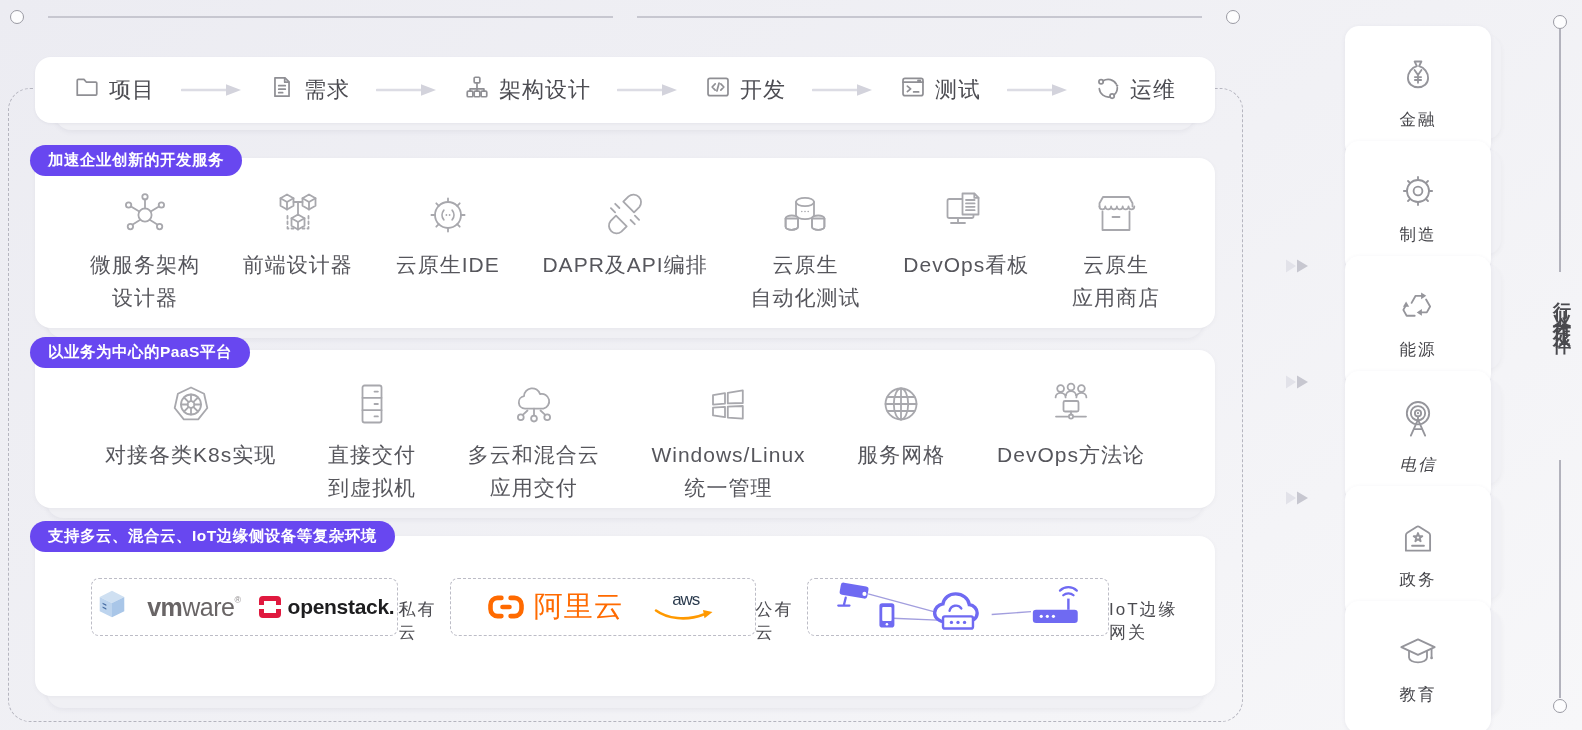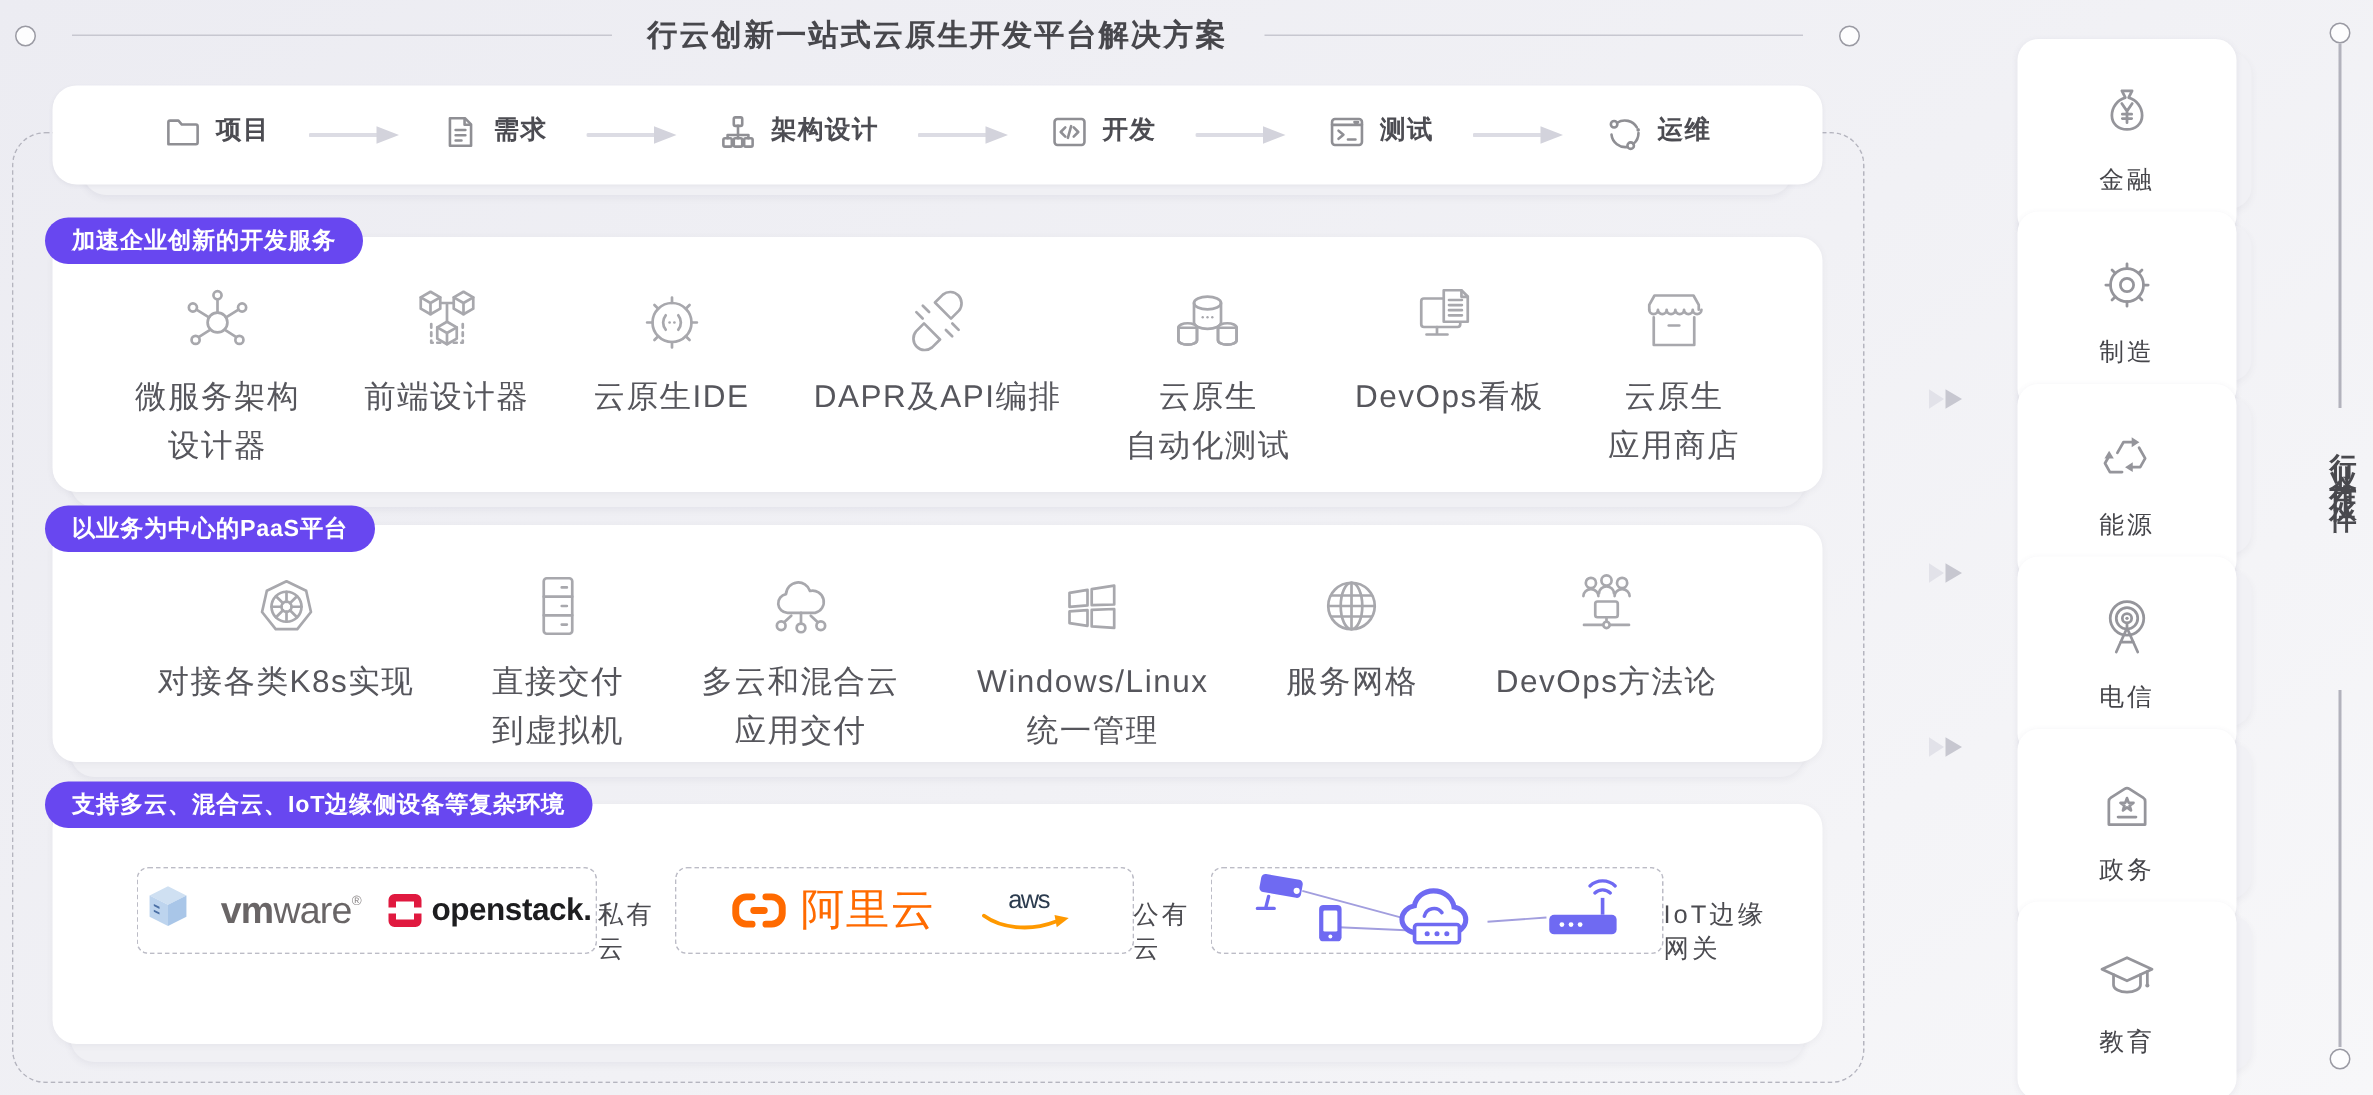--- a/index.html
+++ b/index.html
@@ -13,21 +13,21 @@
   .title-line{flex:1;height:1.5px;background:#c7c7d0;}
   .page-title{font-size:20px;font-weight:bold;color:#47474c;letter-spacing:1.5px;white-space:nowrap;}
 
   .dashed-frame{position:absolute;left:8px;top:88px;width:1233px;height:632px;
     border:1.6px dashed #b5b5bf;border-radius:22px;}
 
   .back-layer{position:absolute;background:#f0f0f4;border-radius:16px;box-shadow:0 2px 5px rgba(80,80,110,.07);}
 
   .flow-bar{position:absolute;left:35px;top:57px;width:1180px;height:66px;background:#fff;border-radius:16px;
     box-shadow:0 1px 3px rgba(80,80,110,.07);display:flex;align-items:center;justify-content:center;}
-  .flow-item{display:flex;gap:9px;font-size:17px;color:#4c4c52;letter-spacing:1px;font-weight:bold;}
+  .flow-item{display:flex;align-items:center;gap:9px;font-size:22px;color:#4c4c52;letter-spacing:1px;}
   .flow-arrow{margin:0 26px;flex:none;}
 
   .sec{position:absolute;left:35px;width:1180px;background:#fff;border-radius:16px;
        box-shadow:0 1px 4px rgba(80,80,110,.06);box-sizing:border-box;}
   .badge{position:absolute;left:30px;height:31px;padding:0 18px;background:#6847f0;border-radius:16px;
     color:#fff;font-size:15.5px;font-weight:bold;display:flex;align-items:center;letter-spacing:.5px;z-index:6;}
 
   .sec-items{display:flex;justify-content:space-between;align-items:flex-start;padding:30px 55px 0;}
   .item{display:flex;flex-direction:column;align-items:center;gap:11px;}
   .icwrap{height:50px;display:flex;align-items:flex-end;}
@@ -69,21 +69,20 @@
   .sic{fill:none;stroke:#95959b;stroke-width:2;stroke-linecap:round;stroke-linejoin:round;}
 </style>
 </head>
 <body>
 
 <div class="app">
 
   <div class="title-row">
     <div class="node-circle"></div>
     <div class="title-line"></div>
-    <div class="page-title">行云创新一站式云原生开发平台解决方案</div>
     <div class="title-line"></div>
     <div class="node-circle"></div>
   </div>
 
   <div class="dashed-frame"></div>
 
   <div class="back-layer" style="left:55px;top:66px;width:1140px;height:64px;"></div>
   <div class="flow-bar">
 
     <div class="flow-item">
@@ -468,21 +467,21 @@
           <polygon points="27.4,9.3 33,12.9 27.4,16.5" fill="#95959b" stroke="none"></polygon>
           <path d="M32.8 16.9l4.4 7.7-3.6 6.4h-6.2"></path>
           <polygon points="28.2,27.4 22.6,31 28.2,34.6" fill="#95959b" stroke="none"></polygon>
           <path d="M20.4 34.6h-8.8L8 28.2l3-5.3"></path>
           <polygon points="7.6,24.8 11,19 14.4,24.8" fill="#95959b" stroke="none"></polygon>
         </svg></span>
     <span class="side-lbl">能源</span>
   </div>
 
   <div class="side-back" style="left:1355px;top:380px;"></div>
-  <div class="side-card" style="top:371px;">
+  <div class="side-card" style="top:371px;font-style:italic;">
     <span><svg class="sic" width="44" height="44" viewBox="0 0 48 48">
           <circle cx="24" cy="15.5" r="12.2"></circle>
           <circle cx="24" cy="15.5" r="7.8"></circle>
           <circle cx="24" cy="15.5" r="3.4"></circle>
           <circle cx="24" cy="15.5" r="1.2" fill="#95959b" stroke="none"></circle>
           <path d="M24 19v3.5M24 22.5 16.2 40M24 22.5 31.8 40M19.3 32.8h9.4"></path>
         </svg></span>
     <span class="side-lbl">电信</span>
   </div>
 

